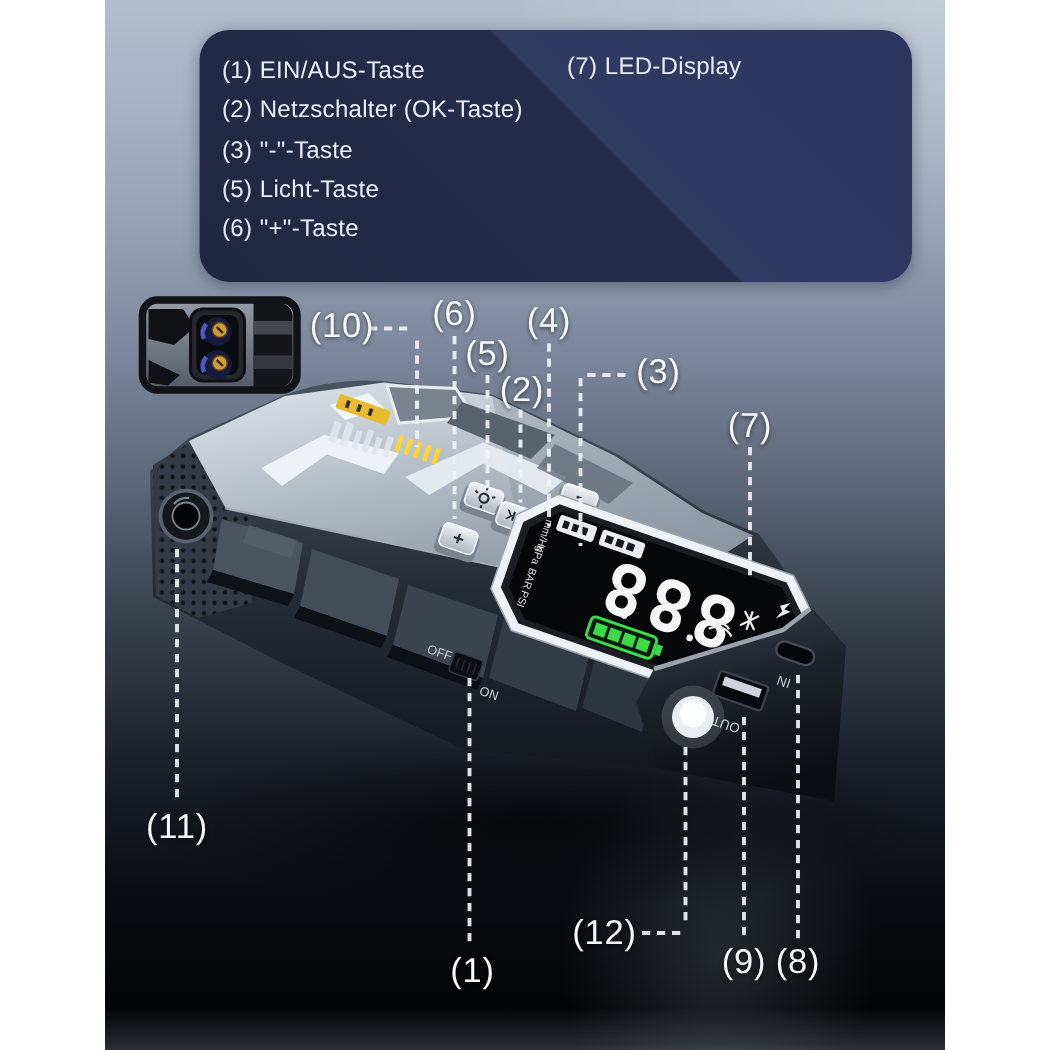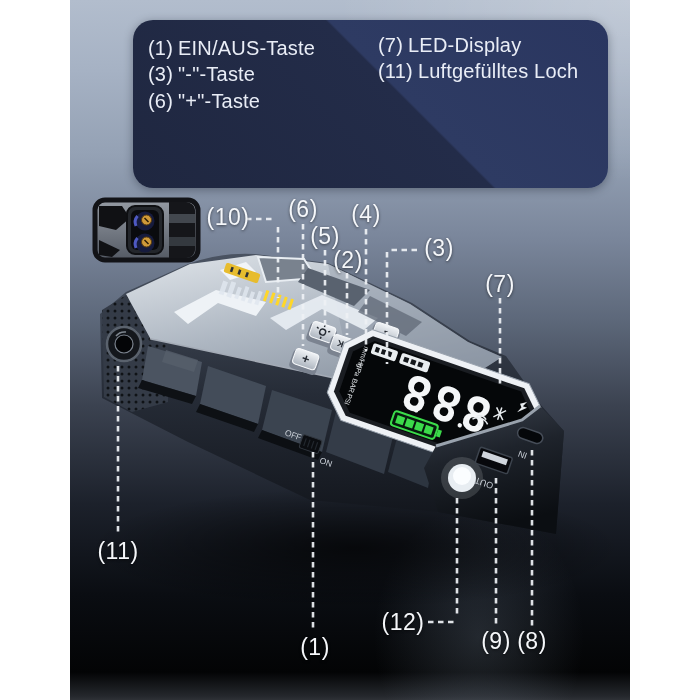--- a/index.html
+++ b/index.html
@@ -12,47 +12,48 @@
       radial-gradient(ellipse 420px 260px at 100% 0%, rgba(255,255,255,.22), rgba(255,255,255,0) 70%),
       linear-gradient(180deg,#b2bdcd 0%,#a6b2c4 10%,#94a1b4 22%,#7a869b 34%,#5c6779 46%,
                       #3b4250 58%,#1c212b 72%,#0a0d12 85%,#030405 96%,#24272c 99.4%,#2e3136 100%);}
   
   .panel{position:absolute;left:63px;top:20px;width:475px;height:168px;border-radius:20px;
     background:linear-gradient(45deg,#1f2740 0%,#232c49 56%,#2e3b63 56.5%,#2a3660 100%);
     box-shadow:0 2px 10px rgba(10,14,25,.35);}
   .col{position:absolute;top:0;display:flex;flex-direction:column;}
   .col.left{left:15px;top:15px;}
   .col.right{left:245px;top:12px;}
-  .legend-row{height:26.3px;line-height:26.3px;font-size:20px;color:#e9edf6;
+  .legend-row{height:26.3px;line-height:26.3px;font-size:16px;color:#e9edf6;
     letter-spacing:.2px;white-space:nowrap;}
   .legend-row .num{margin-right:5px;}
   
   .co{position:absolute;transform:translate(-50%,-50%);color:#f5f7fa;font-size:23px;
       letter-spacing:.5px;text-shadow:0 1px 3px rgba(0,0,0,.55);white-space:nowrap;}
   svg.scene{position:absolute;left:0;top:0;width:560px;height:700px;}
   .side-margin{position:absolute;top:0;width:70px;height:700px;background:#fff;}
 </style>
 </head>
 <body>
 
 <div class="canvas">
   <div class="side-margin" style="left:0"></div>
   <div class="side-margin" style="left:630px"></div>
 
   <div class="photo">
 
     <div class="panel">
       <div class="col left">
         <div class="legend-row"><span class="num">(1)</span><span>EIN/AUS-Taste</span></div>
+        <div class="legend-row"><span class="num">(2)</span><span>Netzschalter (OK-Taste)</span></div>
         <div class="legend-row"><span class="num">(3)</span><span>"-"-Taste</span></div>
+        <div class="legend-row"><span class="num">(5)</span><span>Licht-Taste</span></div>
         <div class="legend-row"><span class="num">(6)</span><span>"+"-Taste</span></div>
       </div>
       <div class="col right">
         <div class="legend-row"><span class="num">(7)</span><span>LED-Display</span></div>
-        <div class="legend-row"><span class="num">(11)</span><span>Luftgefülltes Loch</span></div>
       </div>
     </div>
 
     <svg class="scene" viewBox="0 0 560 700">
       <defs>
         <linearGradient id="g-deck" x1="0" y1="0" x2="0.5" y2="1">
           <stop offset="0" stop-color="#e0e5ea"></stop>
             <stop offset="0.55" stop-color="#aeb7c2"></stop>
             <stop offset="1" stop-color="#8b95a2"></stop>
         </linearGradient>

